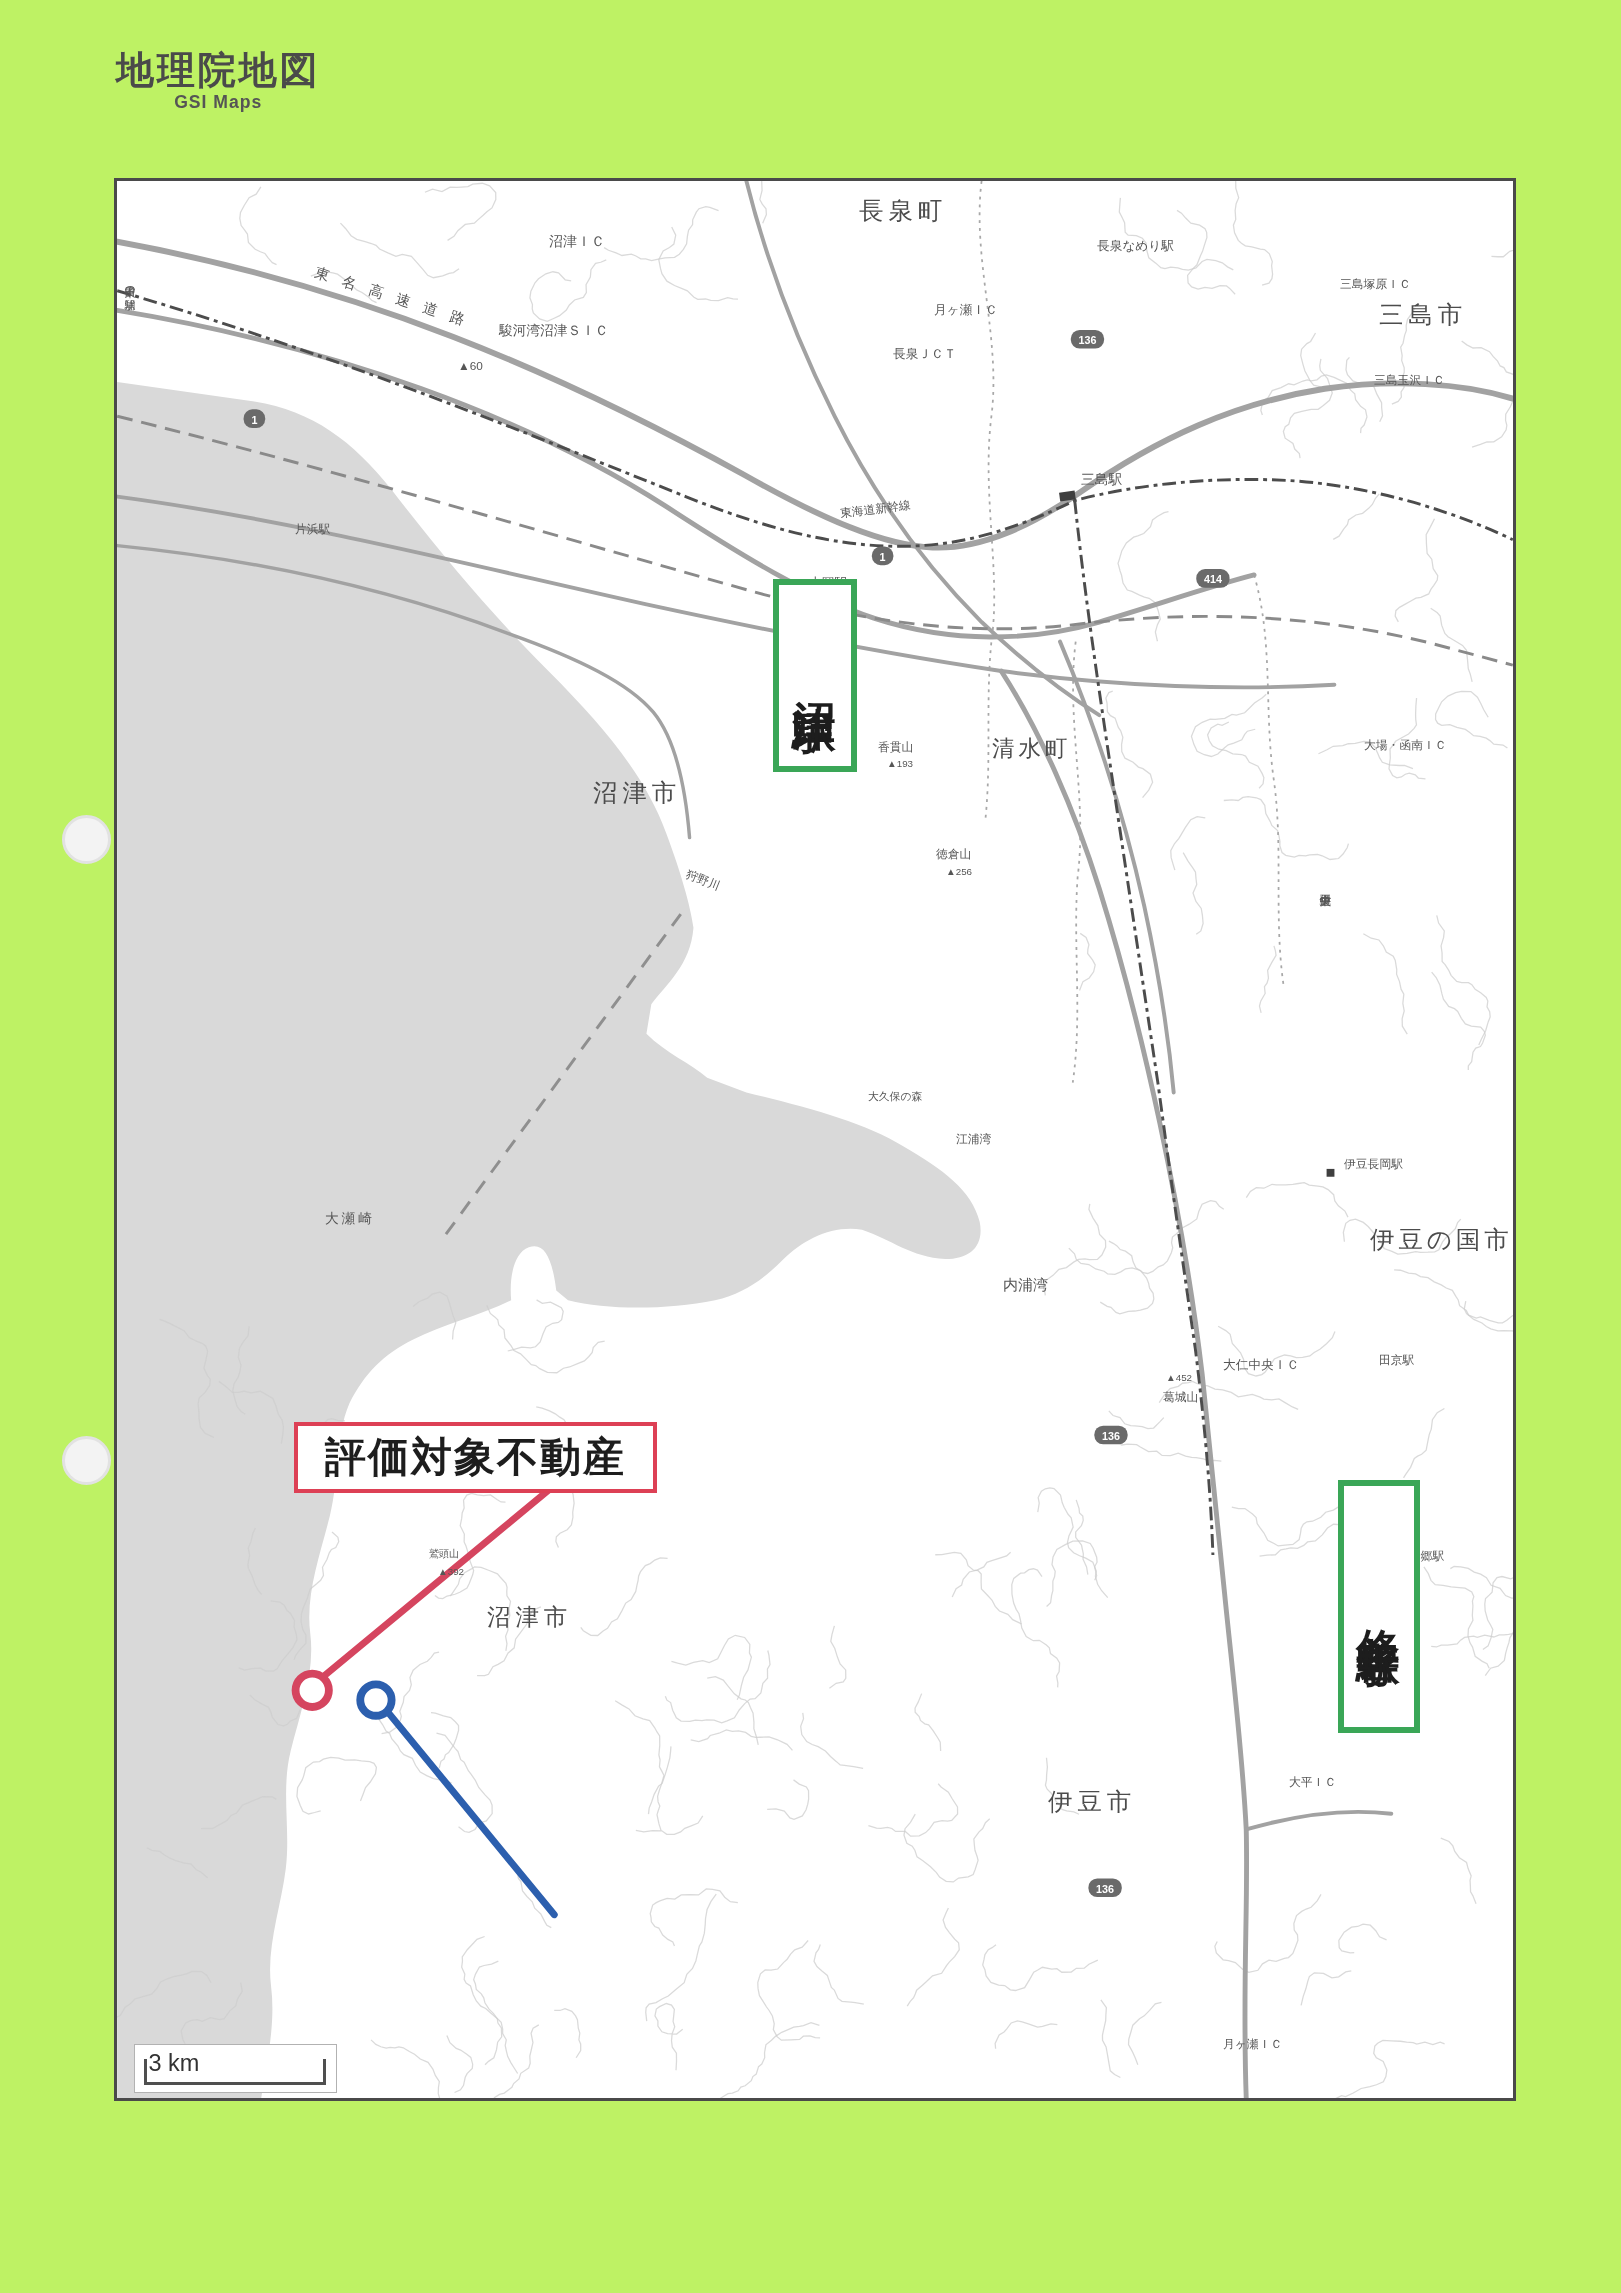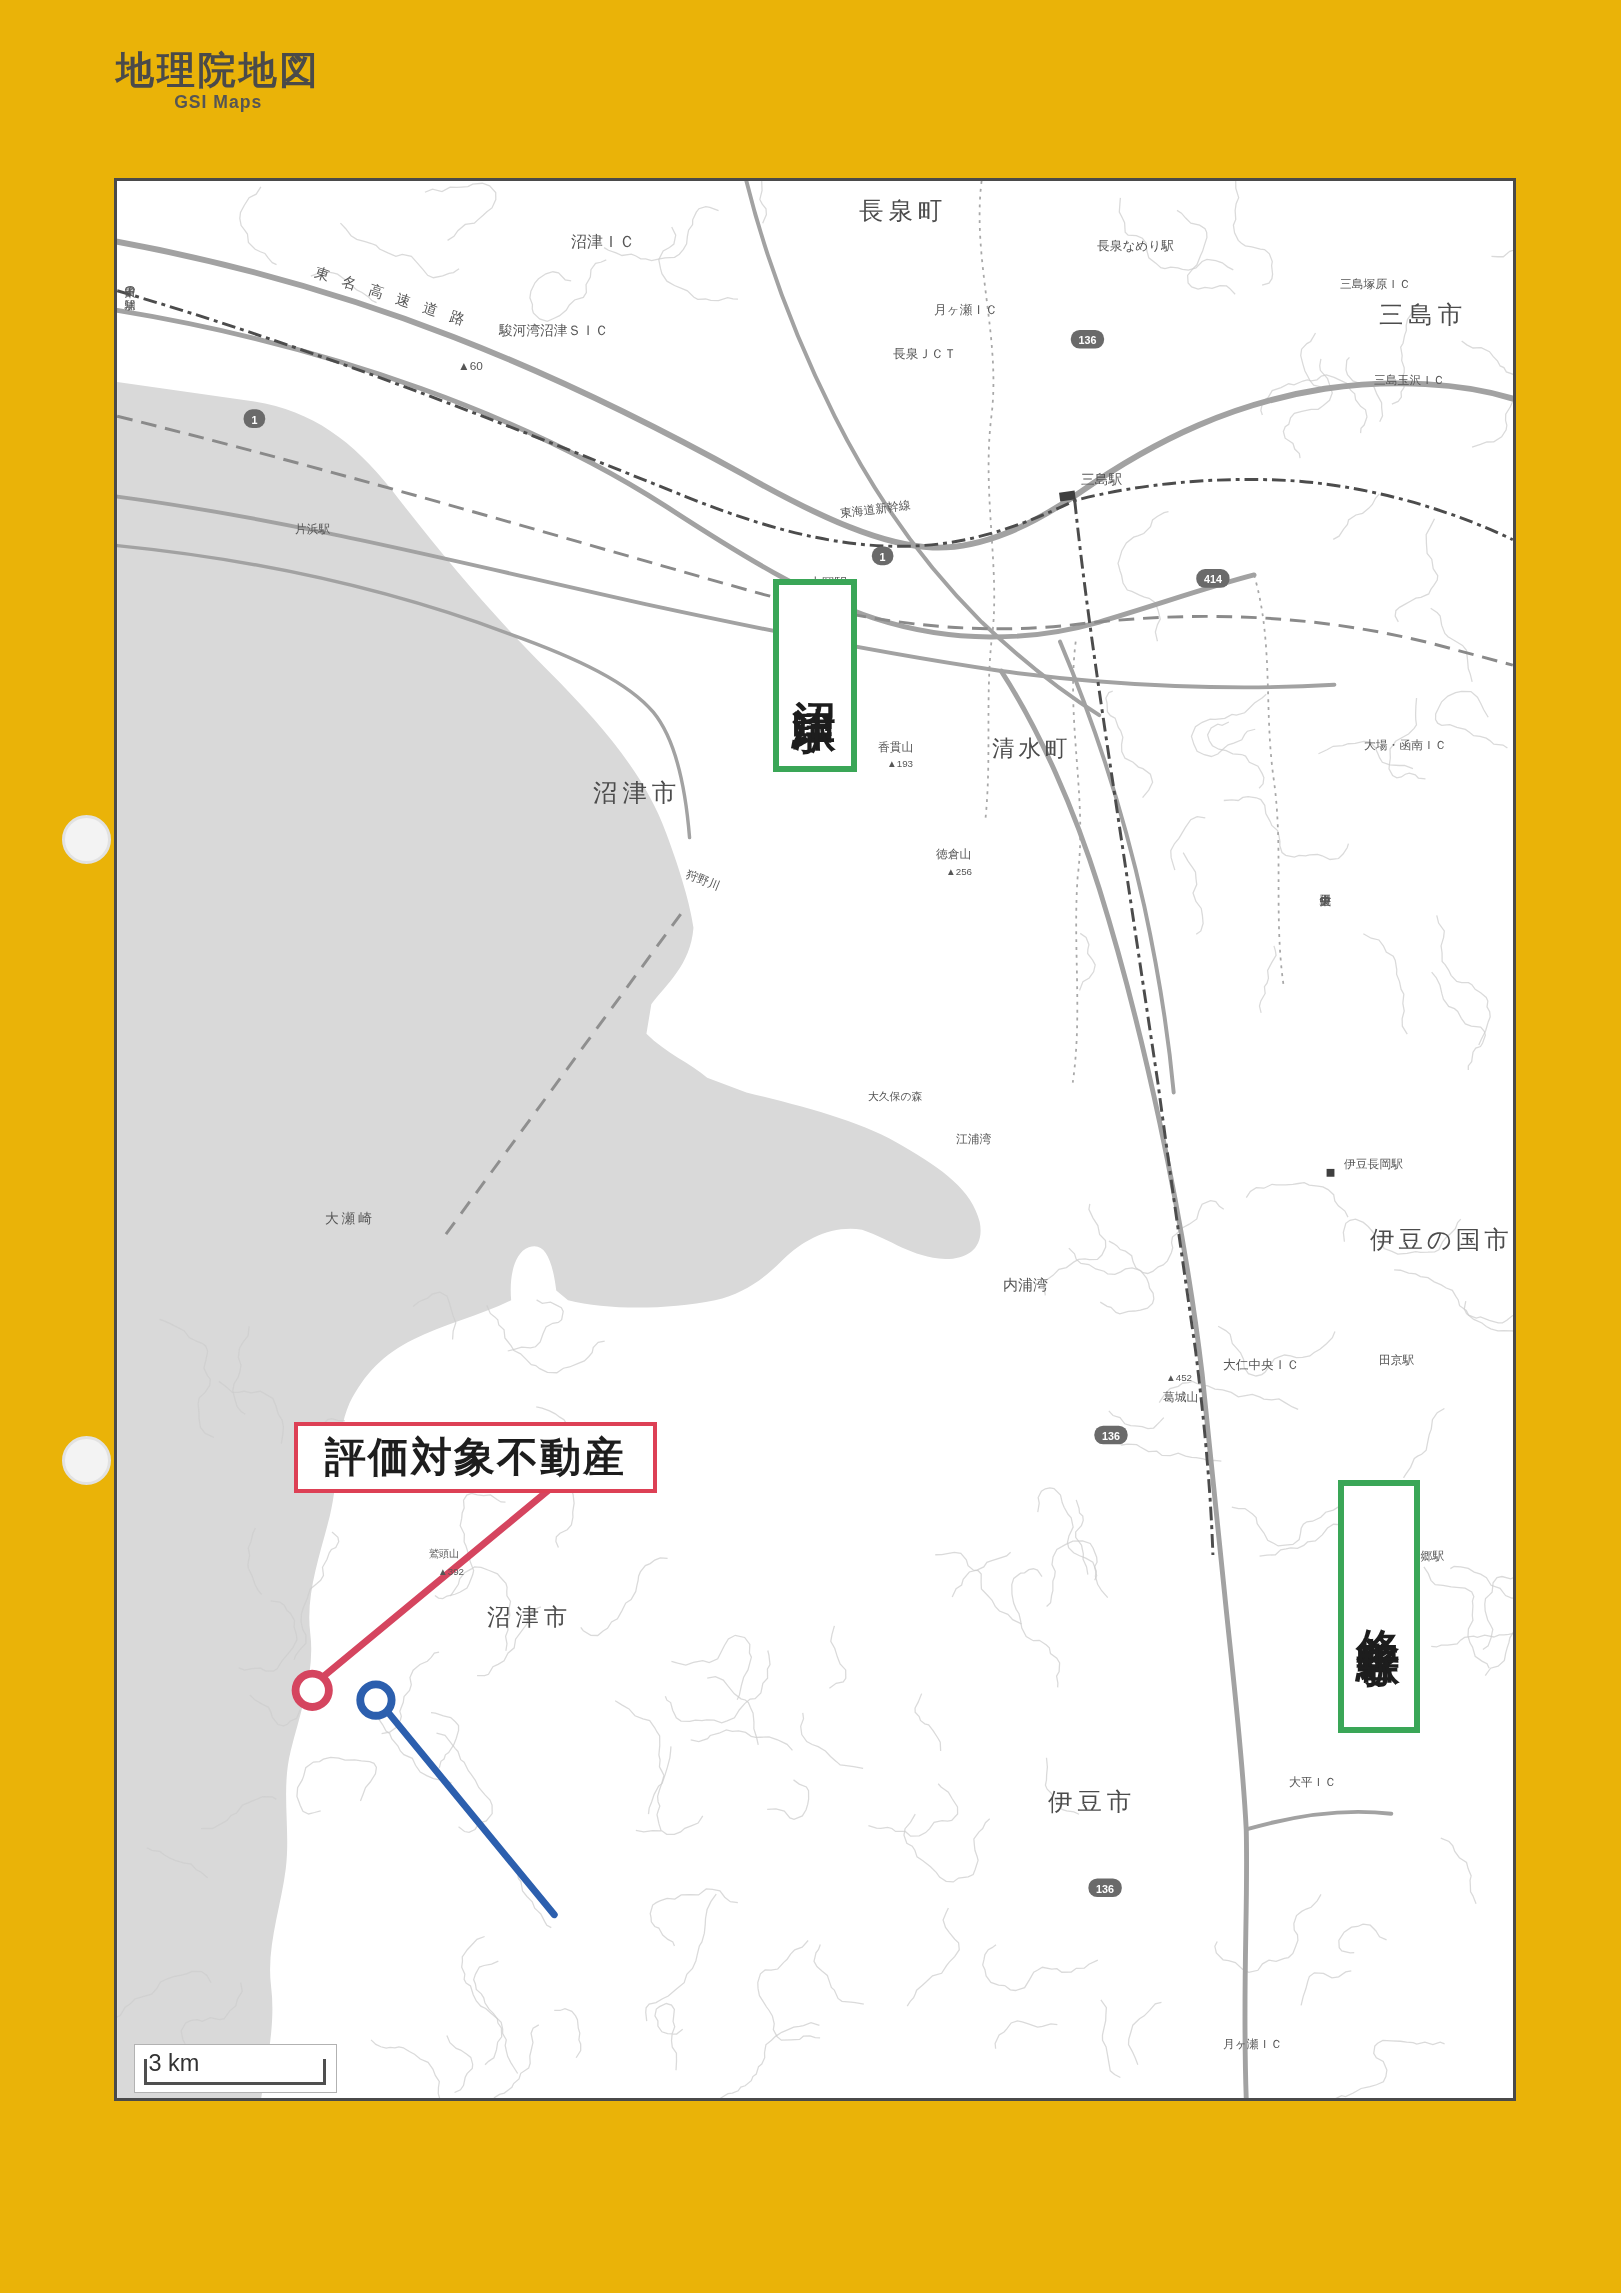--- a/index.html
+++ b/index.html
@@ -1,17 +1,17 @@
 <!DOCTYPE html>
 <html><head>
 <meta charset="utf-8">
 <style>
   html,body{margin:0;padding:0;background:#e9e9e9;}
   .page{
-    position:relative;width:1621px;height:2294px;background:#eab308;
+    position:relative;width:1621px;height:2294px;background:#bef264;
     font-family:"Liberation Sans","DejaVu Sans",sans-serif;overflow:hidden;
   }
   
   .logo{position:absolute;left:116px;top:51px;text-align:center;color:#4a4a4a;}
   .logo-title{font-size:38px;font-weight:bold;letter-spacing:2.9px;line-height:1;}
   .logo-sub{font-size:17.6px;font-weight:bold;letter-spacing:1px;margin-top:2.9px;color:#555;}
   .page-title{
     position:absolute;right:131px;top:43px;font-size:71px;font-weight:bold;
     color:#3c3c3c;letter-spacing:9.8px;line-height:1;
   }
@@ -256,21 +256,21 @@
     </div>
   <div class="map-label" style="left: 742px; top: 17.6px; font-size: 24.5px; letter-spacing: 4.9px; color: rgb(76, 76, 76);">長泉町</div>
       <div class="map-label" style="left: 1262px; top: 122px; font-size: 24.5px; letter-spacing: 4.9px; color: rgb(76, 76, 76);">三島市</div>
       <div class="map-label" style="left: 476px; top: 600px; font-size: 24.5px; letter-spacing: 4.9px; color: rgb(76, 76, 76);">沼津市</div>
       <div class="map-label" style="left: 875px; top: 557px; font-size: 22.5px; letter-spacing: 3.9px; color: rgb(76, 76, 76);">清水町</div>
       <div class="map-label" style="left: 1253px; top: 1047px; font-size: 24.5px; letter-spacing: 3.9px; color: rgb(76, 76, 76);">伊豆の国市</div>
       <div class="map-label" style="left: 931px; top: 1609px; font-size: 24.5px; letter-spacing: 4.9px; color: rgb(76, 76, 76);">伊豆市</div>
       <div class="map-label" style="left: 370px; top: 1425px; font-size: 23.5px; letter-spacing: 4.9px; color: rgb(76, 76, 76);">沼津市</div>
       <div class="map-label" style="left: 194px; top: 110px; font-size: 14.7px; letter-spacing: 13.7px; transform: rotate(18deg);">東名高速道路</div>
       <div class="map-label" style="left: 382px; top: 143px; font-size: 13.7px;">駿河湾沼津ＳＩＣ</div>
-      <div class="map-label" style="left: 454px; top: 53px; font-size: 16px;">沼津ＩＣ</div>
+      <div class="map-label" style="left: 432px; top: 53px; font-size: 14px;">沼津ＩＣ</div>
       <div class="map-label" style="left: 817px; top: 123px; font-size: 12.7px;">月ヶ瀬ＩＣ</div>
       <div class="map-label" style="left: 776px; top: 167px; font-size: 12.7px;">長泉ＪＣＴ</div>
       <div class="map-label" style="left: 980px; top: 59px; font-size: 12.7px;">長泉なめり駅</div>
       <div class="map-label" style="left: 964px; top: 292px; font-size: 13.7px;">三島駅</div>
       <div class="map-label" style="left: 692px; top: 396px; font-size: 12.7px;">大岡駅</div>
       <div class="map-label" style="left: 723px; top: 323px; font-size: 11.8px; transform: rotate(-7deg);">東海道新幹線</div>
       <div class="map-label" style="left: 1223px; top: 98px; font-size: 11.8px;">三島塚原ＩＣ</div>
       <div class="map-label" style="left: 1257px; top: 194px; font-size: 11.8px;">三島玉沢ＩＣ</div>
       <div class="map-label" style="left: 1247px; top: 559px; font-size: 11.8px;">大場・函南ＩＣ</div>
       <div class="map-label vert" style="left: 1202px; top: 704px; font-size: 11.8px;">伊豆中央道</div>

